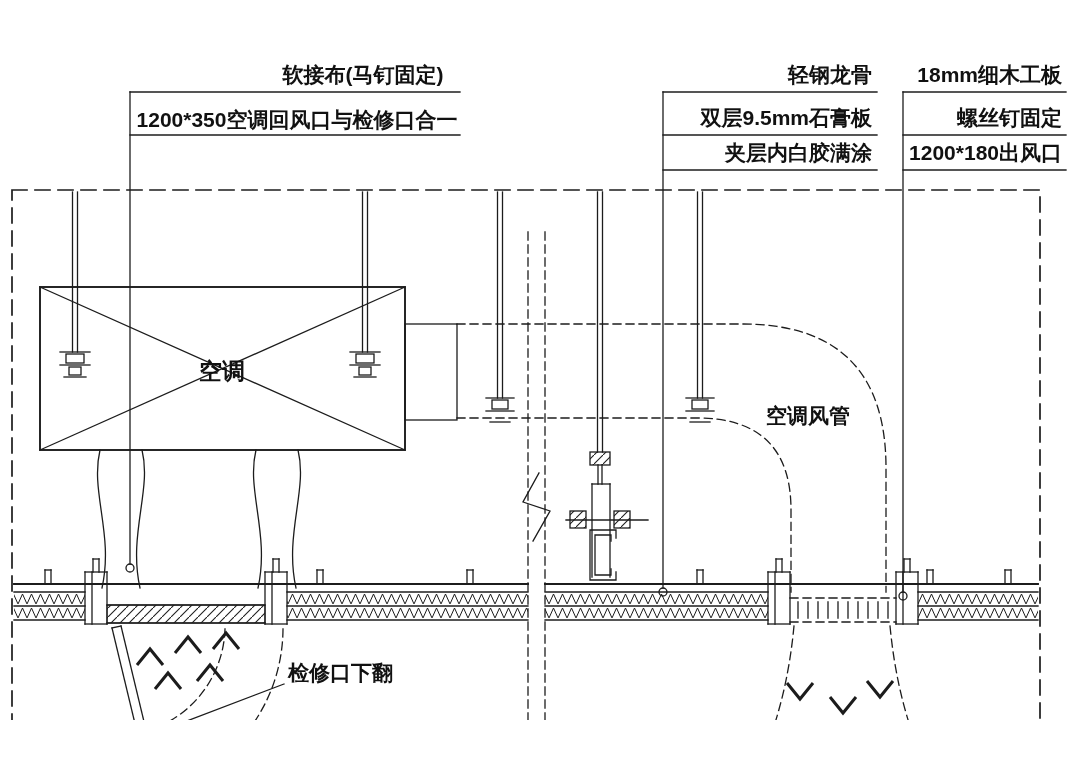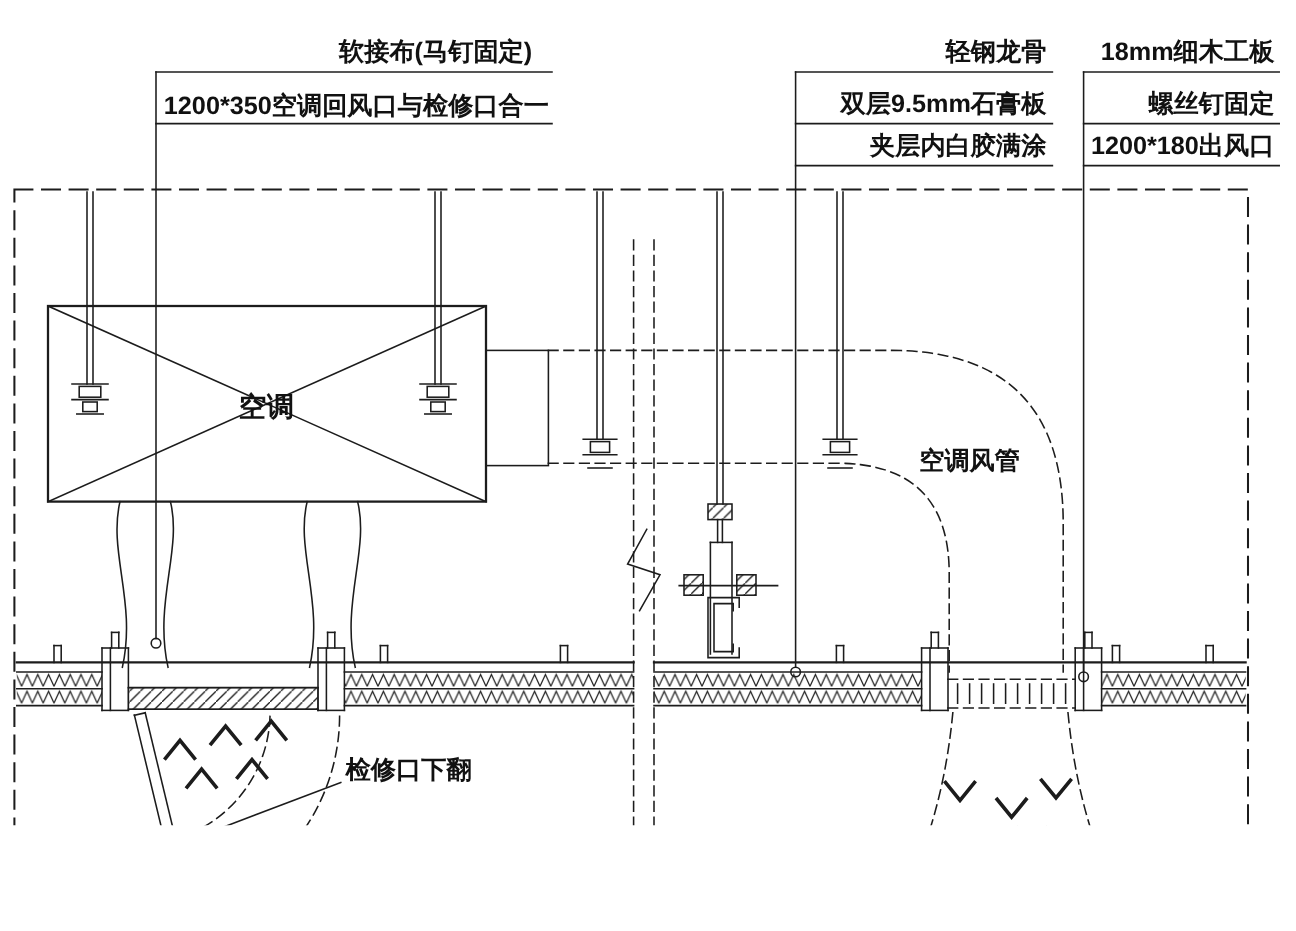--- a/index.html
+++ b/index.html
@@ -1,16 +1,16 @@
 <!DOCTYPE html>
 <html style="--line: #1c1c1c; --ink: #111111; --bg: #ffffff;"><head>
 <meta charset="utf-8">
 <style>
   html,body{margin:0;padding:0;background:var(--bg,#ffffff);}
-  .stage{width:1080px;height:688px;position:relative;background:var(--bg,#ffffff);overflow:hidden;}
+  .stage{width:1080px;height:688px;position:relative;background:var(--bg,#ffffff);overflow:hidden;margin-top:32px;}
   .ln{stroke:var(--line,#1c1c1c);fill:none;stroke-width:1.3px;stroke-linecap:square;}
   .thk{stroke-width:1.9px;}
   .dsh{stroke-dasharray:8 5;}
   .bdr{stroke-dasharray:15 8;stroke-width:1.7px;}
   .arr{stroke:var(--line,#1c1c1c);fill:none;stroke-width:3px;stroke-linejoin:miter;stroke-linecap:butt;}
   .txt{font-family:"Liberation Sans","DejaVu Sans",sans-serif;font-weight:700;font-size:21px;fill:var(--ink,#111111);}
   .big{font-size:23px;}
 </style>
 </head>
 <body>

